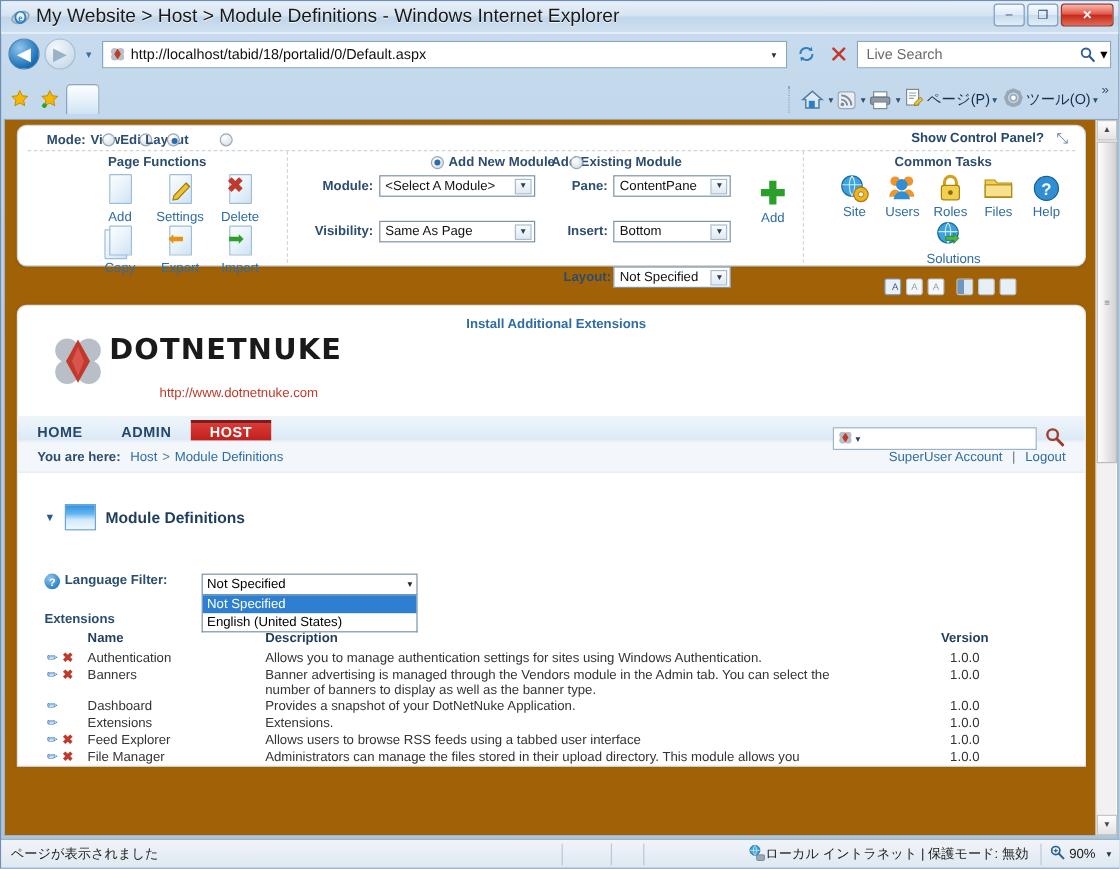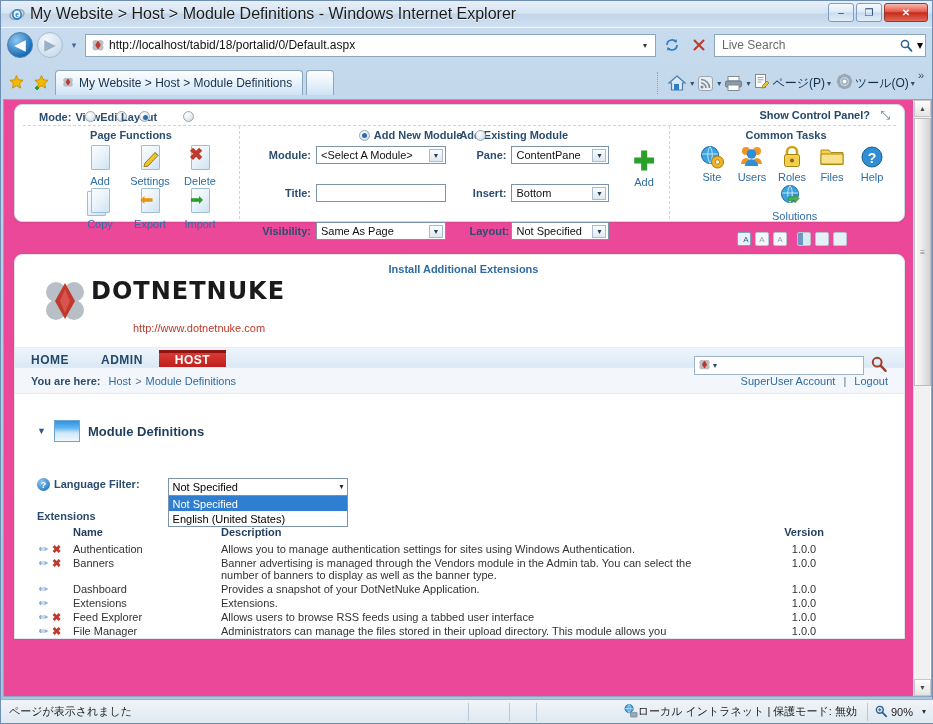--- a/index.html
+++ b/index.html
@@ -91,21 +91,21 @@
   .tab.newtab { min-width:28px; width:28px; padding:0; }
   #tb-right { margin-left:auto; display:flex; align-items:center; gap:1px; padding-right:4px;}
   .tbi { display:flex; align-items:center; cursor:pointer; font-size:12px; color:#13314e; gap:2px; padding:2px 2px;}
   .caret { font-size:8px; color:#2d506f; }
   
   #viewport {
     position:absolute; left:2px; top:98px; width:929px; height:598px;
     background:#fff; border:1px solid #8ba7bf; overflow:hidden;
   }
   #page {
-    position:absolute; left:0; top:0; width:911px; height:596px; background:#ec4899;
+    position:absolute; left:0; top:0; width:911px; height:596px; background:#a16207;
     overflow:hidden;
   }
   
   #cpanel {
     margin:4px 10px 0 10px; background:#fff;
     border:1px solid #cdd8e2; border-radius:8px;
     box-shadow:0 1px 2px rgba(0,0,0,.08);
     position:relative; height:118px;
   }
   #cp-modebar { height:20px; display:flex; align-items:center; padding:3px 8px 0 24px; position:relative;}
@@ -331,32 +331,20 @@
     <div class="fav-ic">
       <svg width="17" height="17" viewBox="0 0 17 17">
           <path d="M8.5 1.5 l2 4.3 4.6.5 -3.4 3.2 .9 4.6 -4.1-2.3 -4.1 2.3 .9-4.6 -3.4-3.2 4.6-.5 z" fill="#f5b800" stroke="#c08800" stroke-width=".8"></path>
         </svg>
     </div>
     <div class="fav-ic">
       <svg width="17" height="17" viewBox="0 0 17 17">
           <path d="M8.5 1.5 l2 4.3 4.6.5 -3.4 3.2 .9 4.6 -4.1-2.3 -4.1 2.3 .9-4.6 -3.4-3.2 4.6-.5 z" fill="#f5b800" stroke="#c08800" stroke-width=".8"></path>
           <path d="M4 12 v4 M2 14 h4" stroke="#2e9c2e" stroke-width="2"></path>
         </svg>
-    </div>
-    <div class="tab">
-      <span>
-        <svg width="12" height="12" viewBox="0 0 14 14">
-          <circle cx="4.5" cy="5" r="3" fill="#b9bfc6"></circle>
-            <circle cx="9.5" cy="5" r="3" fill="#b9bfc6"></circle>
-          <circle cx="4.5" cy="9.5" r="3" fill="#b9bfc6"></circle>
-            <circle cx="9.5" cy="9.5" r="3" fill="#b9bfc6"></circle>
-          <path d="M7 2.5 L9.8 7 L7 11.5 L4.2 7 Z" fill="#c0392b"></path>
-        </svg>
-      </span>
-      <span>My Website &gt; Host &gt; Module Definitions</span>
     </div>
     <div class="tab newtab"></div>
     <div id="tb-right">
       <div class="st-div" style="border-left:1px dotted #8aa6be;height:22px;margin-right:6px"></div>
       <div class="tbi">
         <svg width="20" height="18" viewBox="0 0 20 18">
           <path d="M10 2 L18 9 H15.5 V16 H4.5 V9 H2 Z" fill="#dce9f5" stroke="#4a7ca8" stroke-width="1.2"></path>
           <rect x="7" y="10" width="5" height="6" fill="#2f7fc4"></rect>
         </svg>
       </div>
@@ -487,24 +475,20 @@
 
             <div style="display:flex">
 
               <div style="width:212px">
                 <div class="frm-row">
                   <span class="frm-lbl" style="width:58px">Module:</span>
                   <span class="sel" style="width:130px">
                     <span>&lt;Select A Module&gt;</span>
                     <span class="arr">▼</span>
                   </span>
-                </div>
-                <div class="frm-row">
-                  <span class="frm-lbl" style="width:58px">Title:</span>
-                  <span class="txtin" style="width:130px"></span>
                 </div>
                 <div class="frm-row">
                   <span class="frm-lbl" style="width:58px">Visibility:</span>
                   <span class="sel" style="width:130px">
                     <span>Same As Page</span>
                     <span class="arr">▼</span>
                   </span>
                 </div>
               </div>
 

